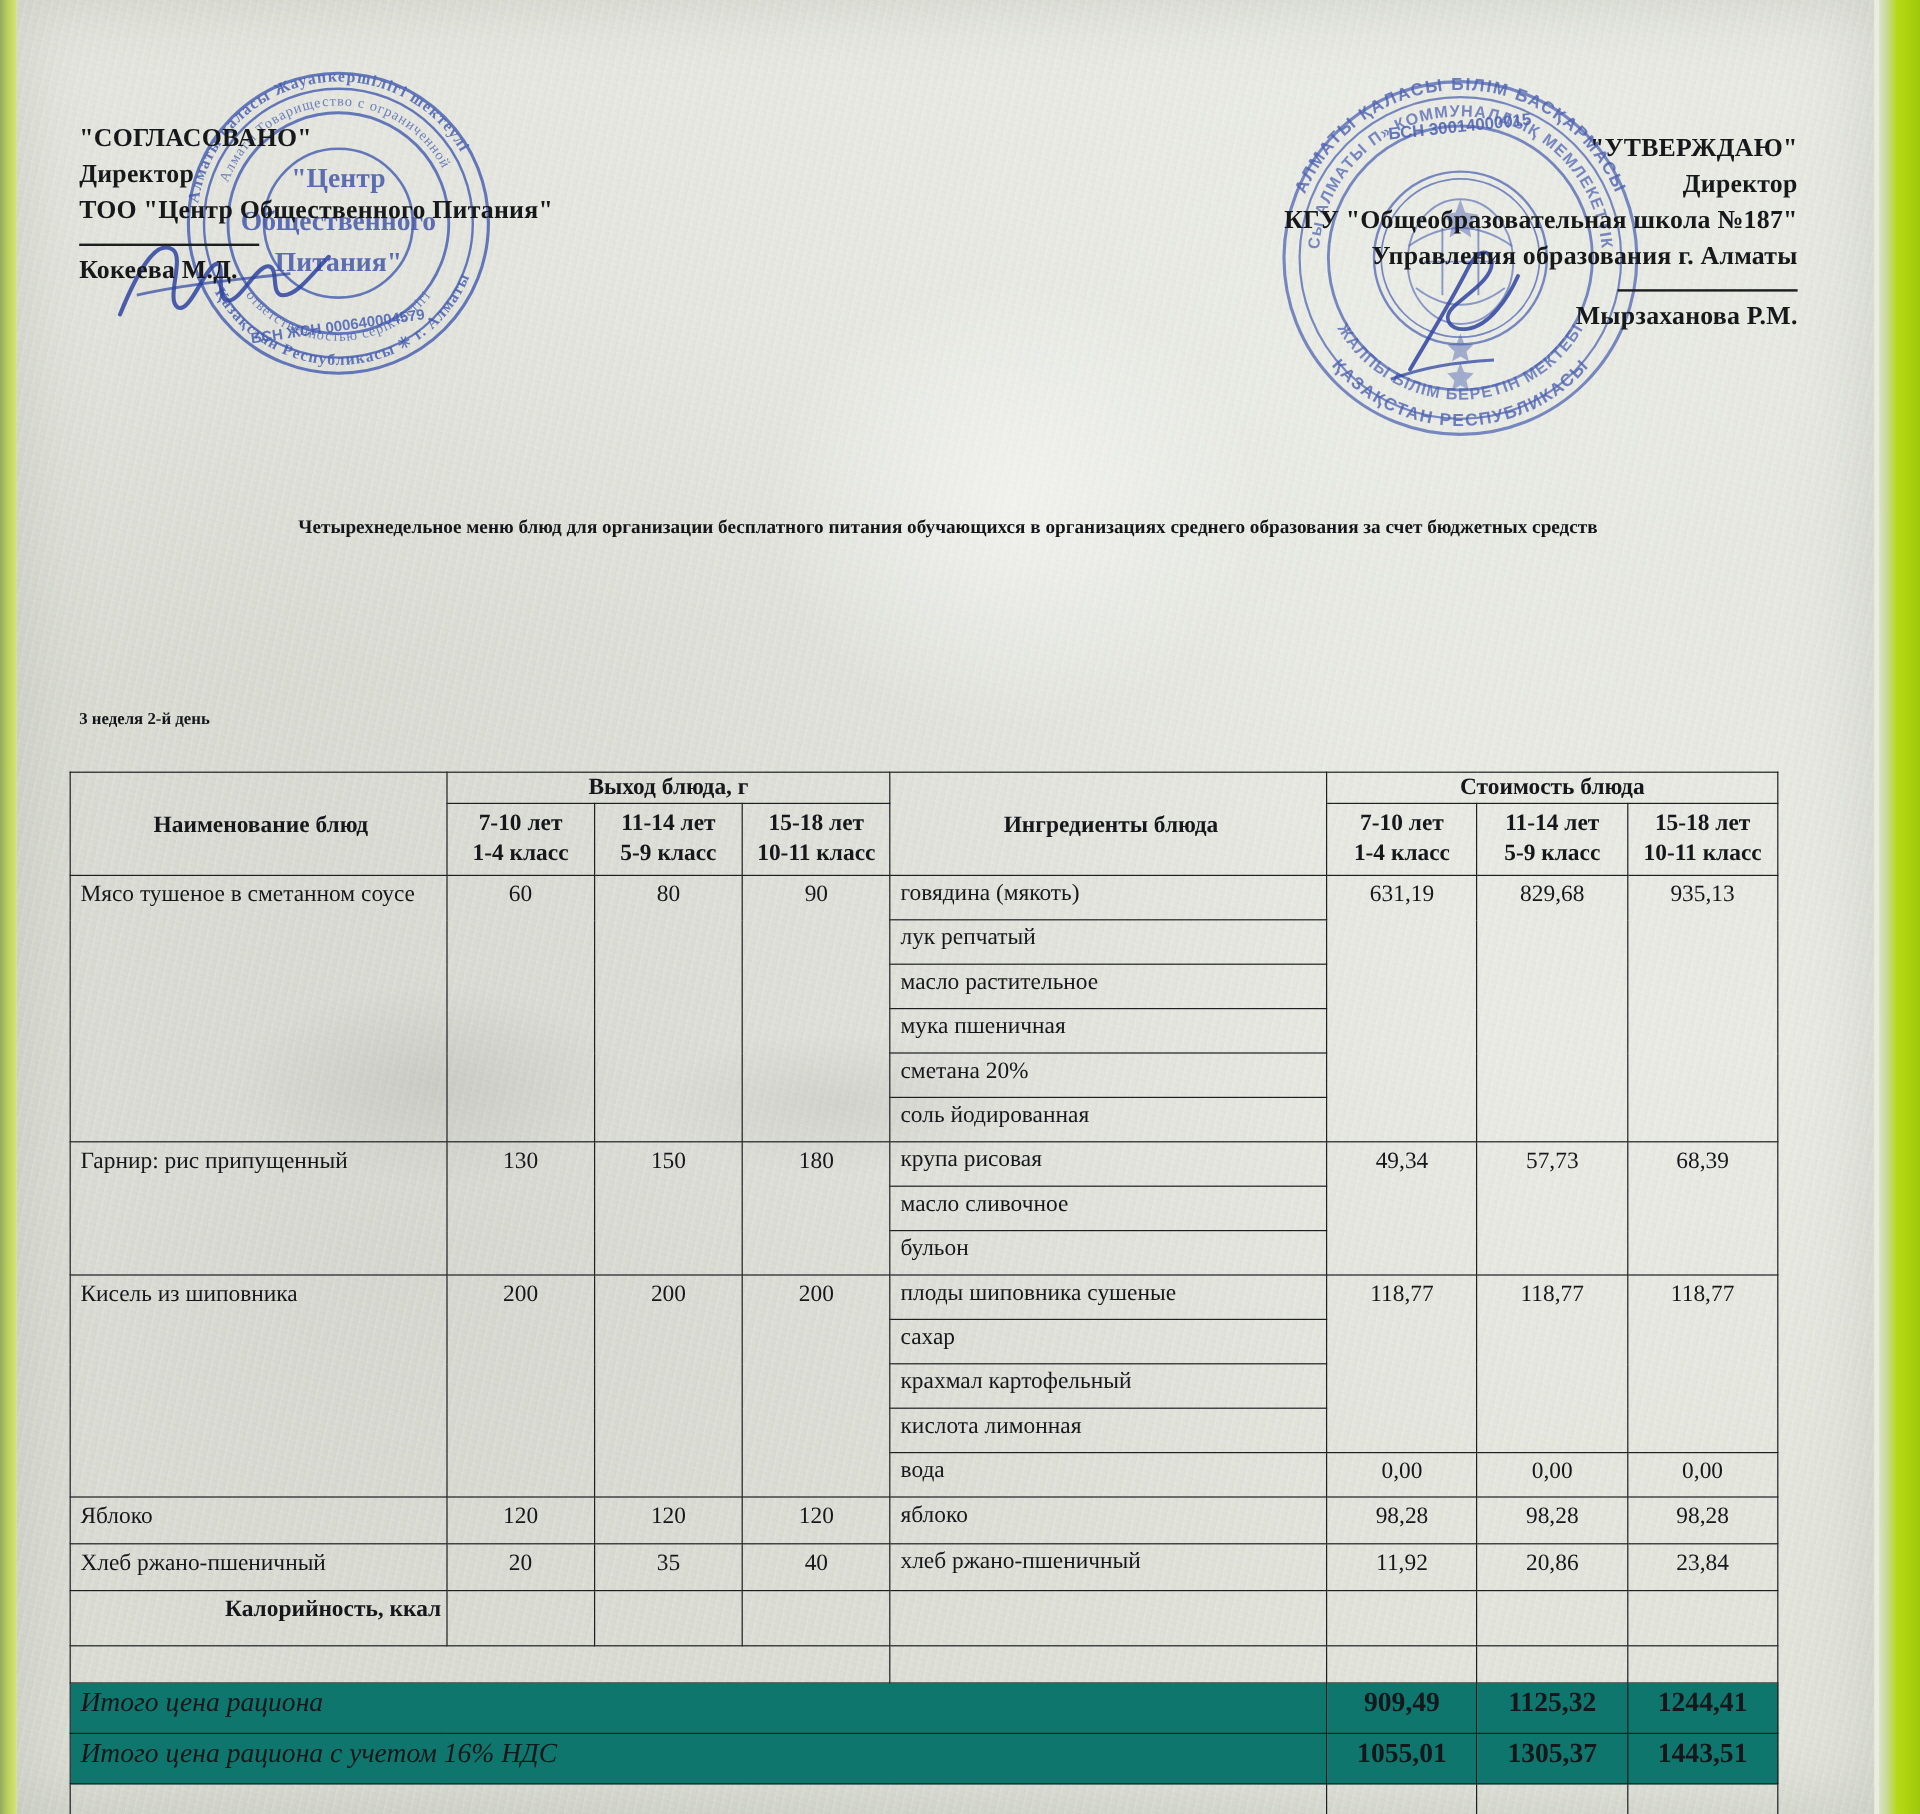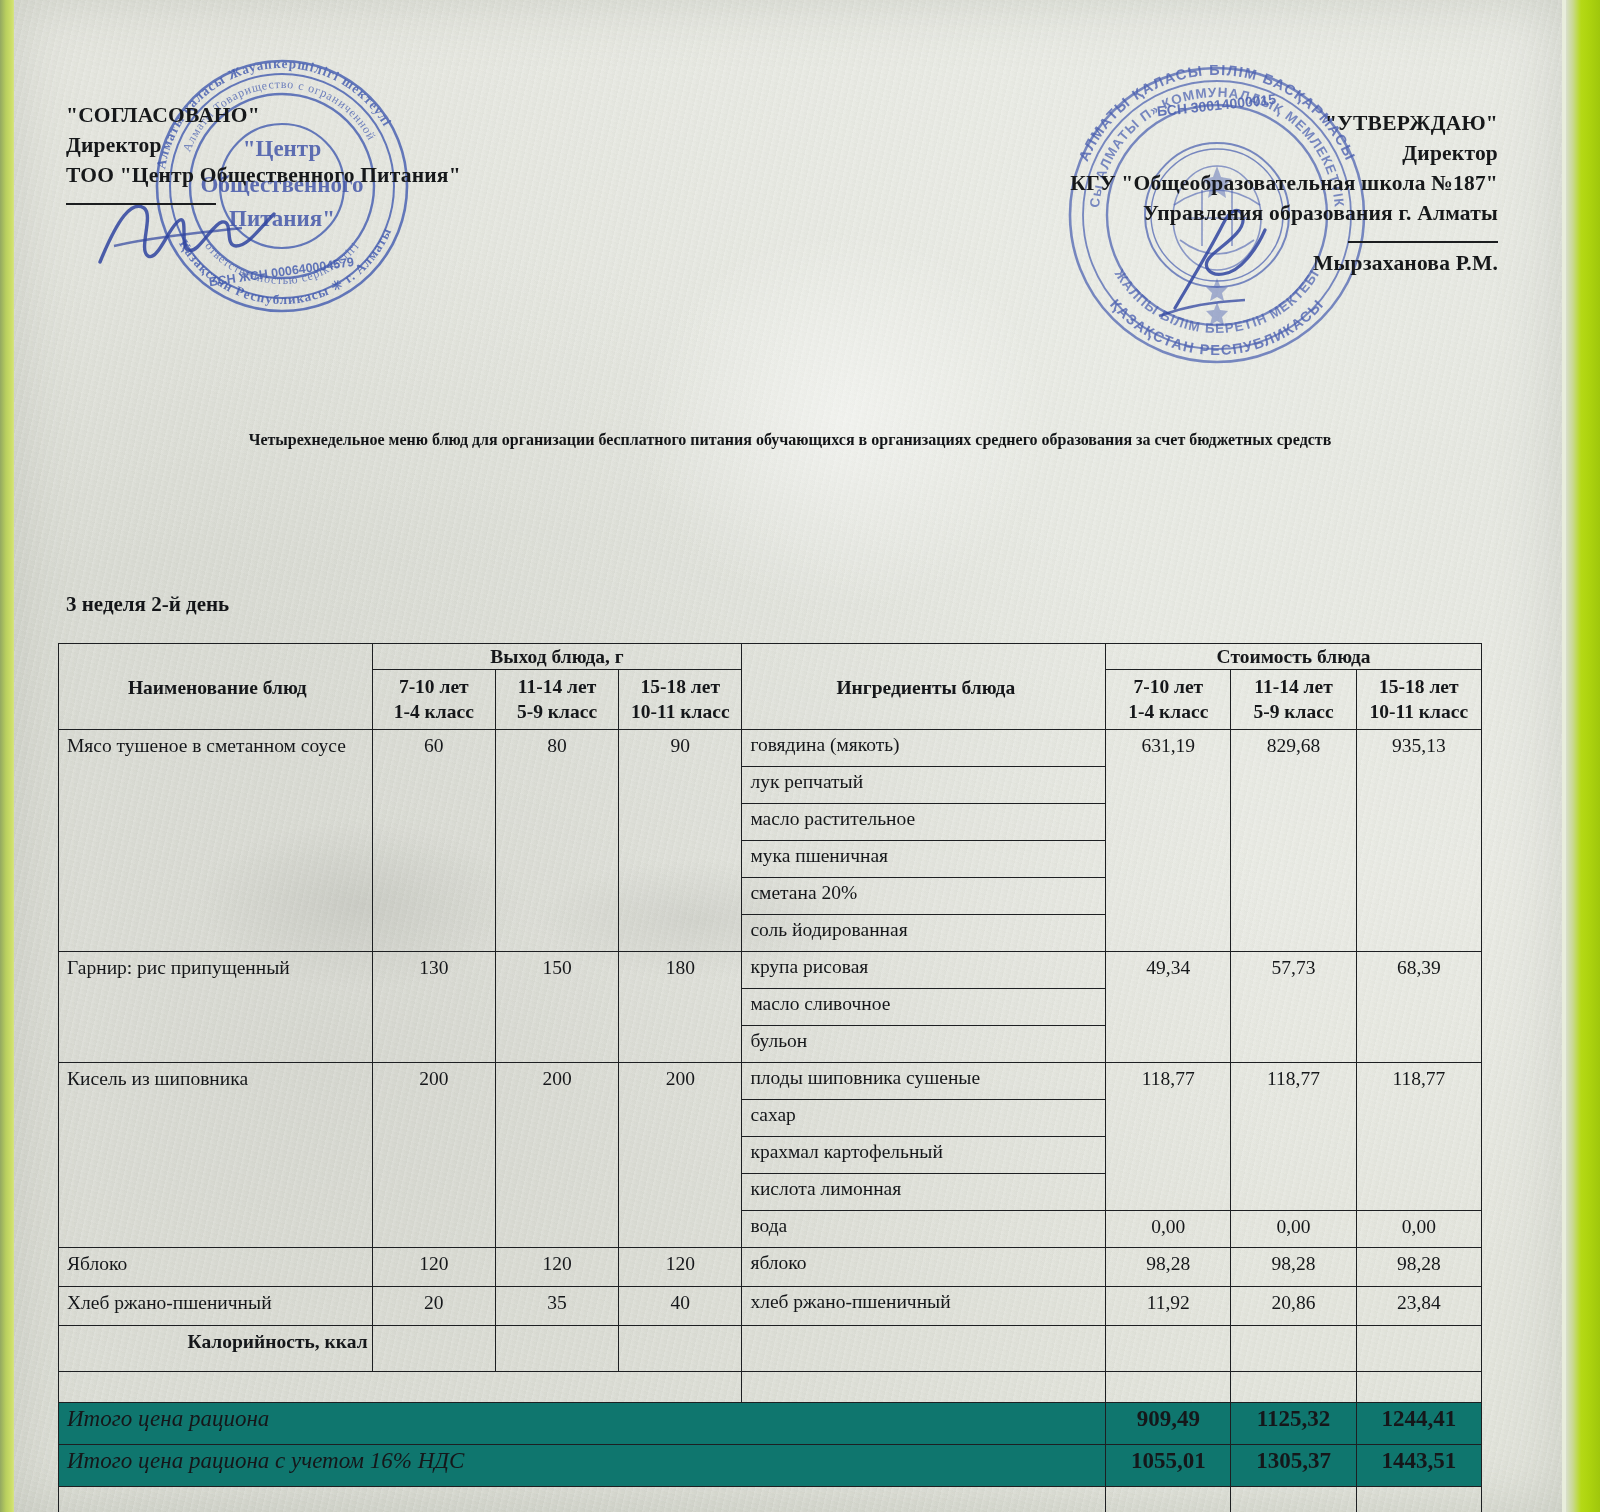--- a/index.html
+++ b/index.html
@@ -47,21 +47,21 @@
   .stamp svg{display:block;}
 
   
   .sig{position:absolute;pointer-events:none;}
 
   
   #doc-title{position:absolute;left:76px;top:424px;width:1400px;text-align:center;
     font-size:16px;font-weight:bold;line-height:31px;color:#131518;}
   #doc-season{position:absolute;left:76px;top:513px;width:1400px;text-align:center;
     font-size:20px;font-weight:bold;color:#131518;}
-  #week-day{position:absolute;left:52px;top:592px;font-size:21px;font-weight:bold;color:#131518;}
+  #week-day{position:absolute;left:52px;top:592px;font-size:14px;font-weight:bold;color:#131518;}
 
   
   #tbl-wrap{position:absolute;left:44px;top:643px;width:1424px;}
   table{border-collapse:collapse;width:1424px;font-size:19.5px;color:#15171a;
         font-family:"Liberation Serif", serif;}
   td,th{border:1.6px solid #1d1f22;padding:0;vertical-align:top;font-weight:normal;}
   th{font-weight:bold;text-align:center;line-height:25px;}
   .c-name{width:300px;padding:5px 4px 4px 8px;text-align:left;margin-left:33px;}
   .c-out{width:118px;text-align:center;padding-top:5px;}
   .c-ing{width:350px;padding:4px 4px 3px 8px;text-align:left;}
@@ -171,20 +171,21 @@
       <path d="M26,118 C46,84 62,58 74,34 C82,18 92,16 94,28 C96,42 72,56 62,66 C52,76 60,86 74,84 C92,82 108,58 116,40" fill="none" stroke="#2f44a0" stroke-opacity=".85" stroke-width="3.2" stroke-linecap="round"></path>
       <path d="M10,126 C38,116 62,112 96,110" fill="none" stroke="#2f44a0" stroke-opacity=".75" stroke-width="2.6"></path>
     </svg>
   </div>
 
   <div class="hdr" id="hdr-left">
     <div>"СОГЛАСОВАНО"</div>
     <div>Директор</div>
     <div>ТОО "Центр Общественного Питания"</div>
     <span class="sig-line"></span>
+    <div>Кокеева М.Д.</div>
   </div>
 
   <div class="hdr" id="hdr-right">
     <div>"УТВЕРЖДАЮ"</div>
     <div>Директор</div>
     <div>КГУ  "Общеобразовательная школа №187"</div>
     <div>Управления образования г. Алматы</div>
     <span class="sig-line"></span>
     <div>Мырзаханова Р.М.</div>
   </div>

